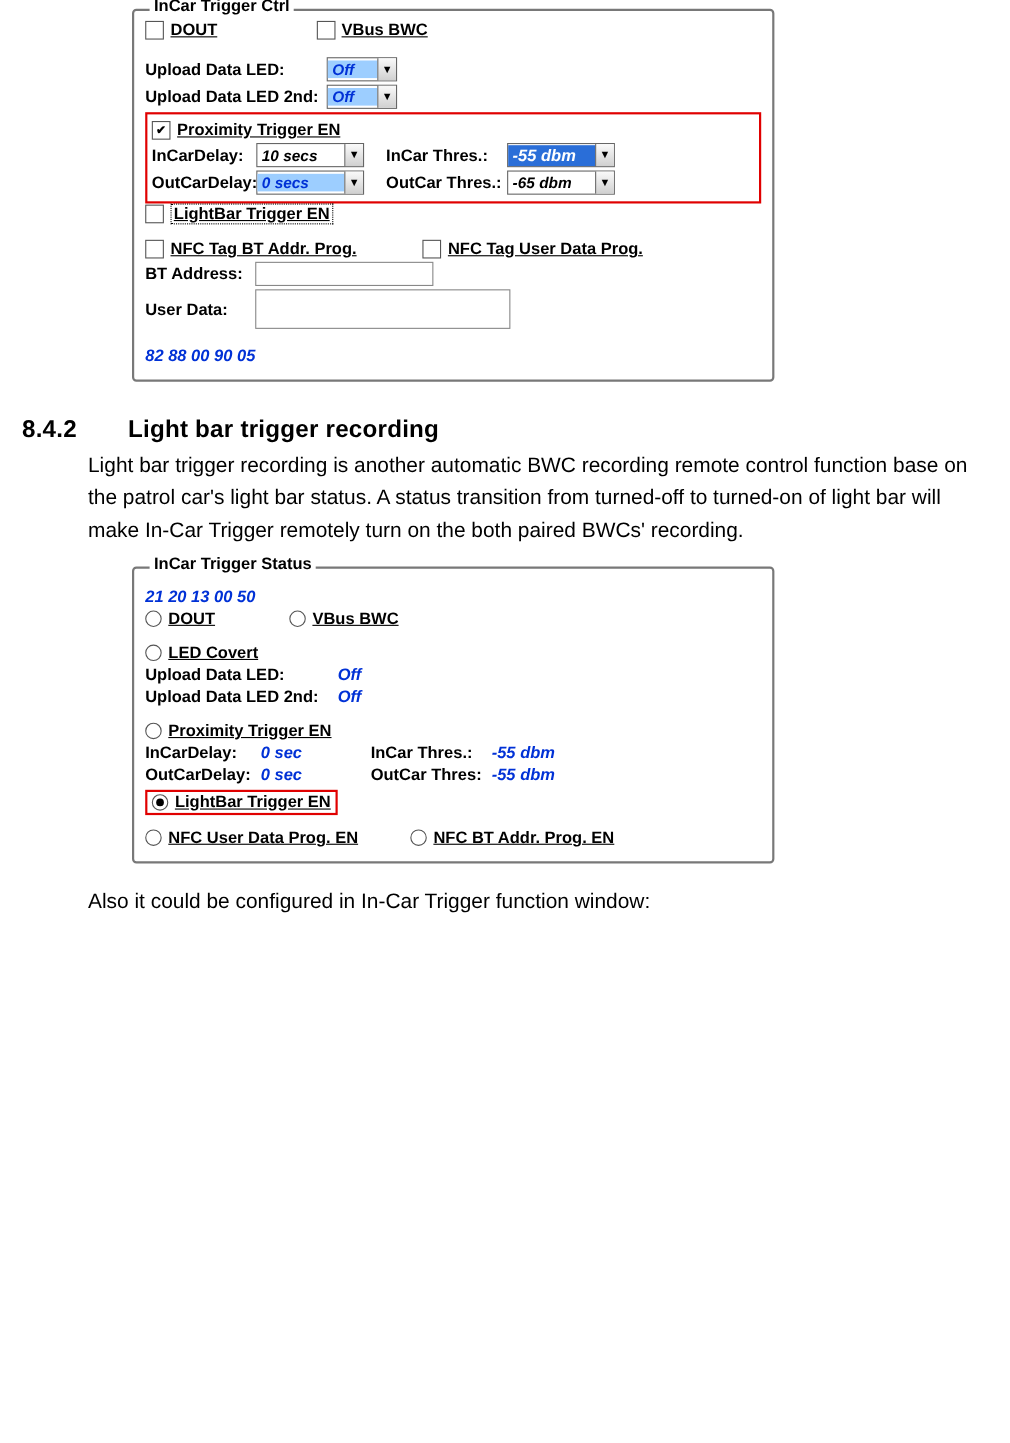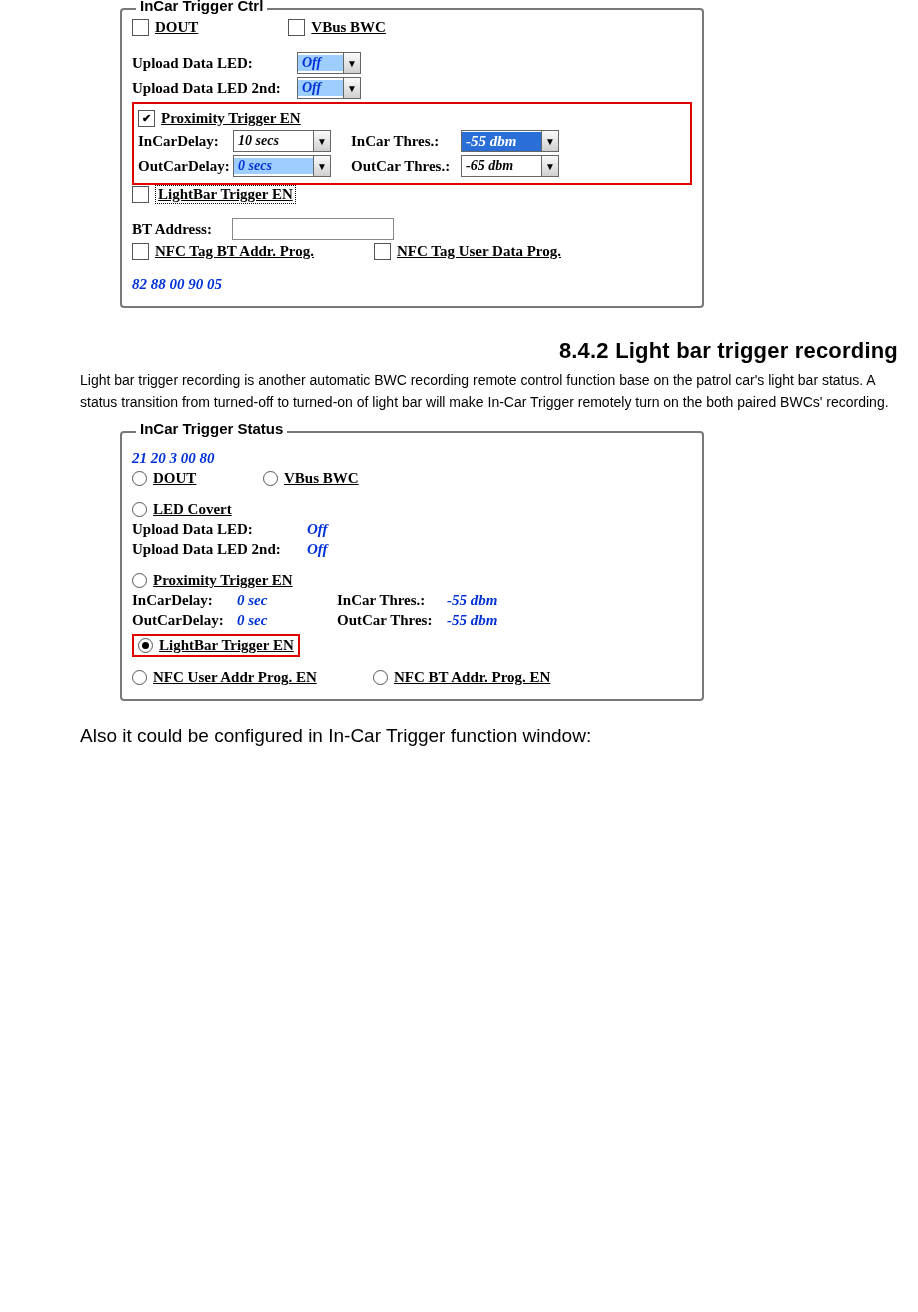--- a/index.html
+++ b/index.html
@@ -32,21 +32,20 @@
     padding: 0 4px;
     font-weight: bold;
     font-size: 15px;
     color: #000;
   }
   .row {
     display: flex;
     align-items: center;
     margin: 3px 0;
     font-size: 15px;
-    font-family: Liberation Serif, serif;
   }
   .lbl {
     font-weight: bold;
     text-decoration: underline;
     color: #000;
     white-space: nowrap;
   }
   .lbl-nu {
     font-weight: bold;
     color: #000;
@@ -153,28 +152,27 @@
   .dotted {
     border: 1px dotted #000;
     padding: 0 2px;
   }
   h3.sectitle {
     font-family: Arial, sans-serif;
     font-weight: 900;
     font-size: 22px;
     margin: 30px 0 6px 0;
     letter-spacing: 0.2px;
-    text-align: right;
   }
   h3.sectitle .num {
     display: inline-block;
     width: 90px;
   }
   .bodytext {
-    font-size: 14px;
+    font-size: 19px;
     line-height: 1.55;
     margin: 0 0 18px 60px;
     color: #000;
   }
   .bodytext2 {
     font-size: 19px;
     line-height: 1.35;
     margin: 6px 0 4px 60px;
     color: #000;
   }
@@ -245,50 +243,54 @@
       </div>
     </div>
 
     <div class="row" style="margin-top:-2px">
       <span class="chk"></span>
       <span class="lbl dotted">LightBar Trigger EN</span>
     </div>
 
     <div style="height:8px"></div>
     <div class="row">
+      <span class="chk"></span>
+      <span class="lbl">NFC Tag BT Addr. Prog.</span>
+      <span style="width:60px"></span>
+      <span class="chk"></span>
+      <span class="lbl">NFC Tag User Data Prog.</span>
+    </div>
+    <div class="row">
       <span class="lbl-nu" style="width:100px">BT Address:</span>
       <span class="textbox" style="width:160px"></span>
     </div>
     <div class="row">
-      <span class="chk"></span>
-      <span class="lbl">NFC Tag BT Addr. Prog.</span>
-      <span style="width:60px"></span>
-      <span class="chk"></span>
-      <span class="lbl">NFC Tag User Data Prog.</span>
+      <span class="lbl-nu" style="width:100px">User Data:</span>
+      <span class="textbox" style="width:230px;height:34px"></span>
     </div>
 
     <div style="height:10px"></div>
     <div class="row">
       <span class="code">82 88 00 90 05</span>
     </div>
   </div>
 
   <h3 class="sectitle">
     <span class="num">8.4.2</span>
     <span>Light bar trigger recording</span>
   </h3>
   <p class="bodytext">Light bar trigger recording is another automatic BWC recording remote control function base on the patrol car's light bar status. A status transition from turned-off to turned-on of light bar will make In-Car Trigger remotely turn on the both paired BWCs' recording.</p>
 
   <div class="panel">
     <div class="panel-legend">InCar Trigger Status</div>
 
 
     <div style="height:8px"></div>
     <div class="row">
-      <span class="code">21 20 3 00 80</span>
+      <span class="code">21 20 13 00 50</span>
     </div>
 
     <div class="row">
       <span class="radio"></span>
       <span class="lbl" style="width:110px">DOUT</span>
       <span class="radio"></span>
       <span class="lbl">VBus BWC</span>
     </div>
 
     <div style="height:8px"></div>
@@ -326,21 +328,21 @@
     <div class="row">
       <span class="redbox" style="display:inline-flex;align-items:center;padding:1px 4px">
         <span class="radio sel"></span>
         <span class="lbl">LightBar Trigger EN</span>
       </span>
     </div>
 
     <div style="height:4px"></div>
     <div class="row">
       <span class="radio"></span>
-      <span class="lbl" style="width:220px">NFC User Addr Prog. EN</span>
+      <span class="lbl" style="width:220px">NFC User Data Prog. EN</span>
       <span class="radio"></span>
       <span class="lbl">NFC BT Addr. Prog. EN</span>
     </div>
   </div>
 
   <p class="bodytext2" style="margin-top:22px">Also it could be configured in In-Car Trigger function window:</p>
 
 </div>
 
 </body></html>

